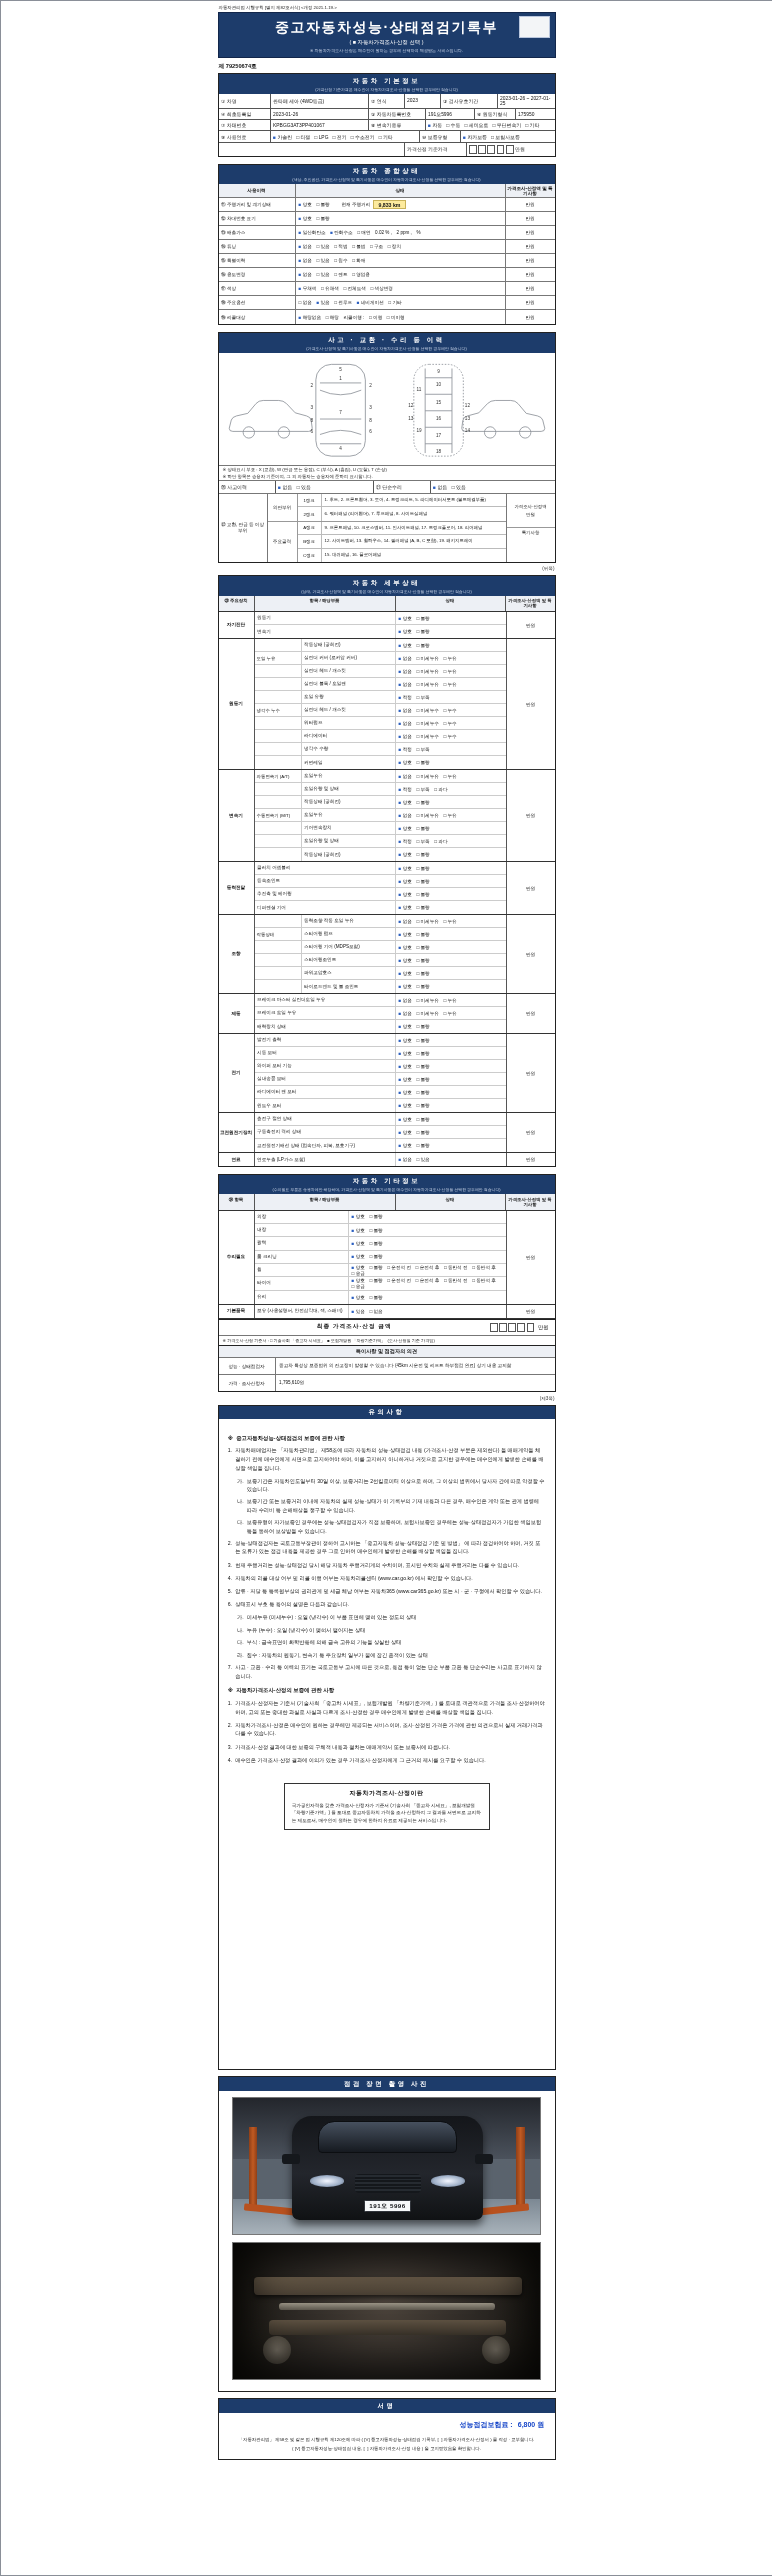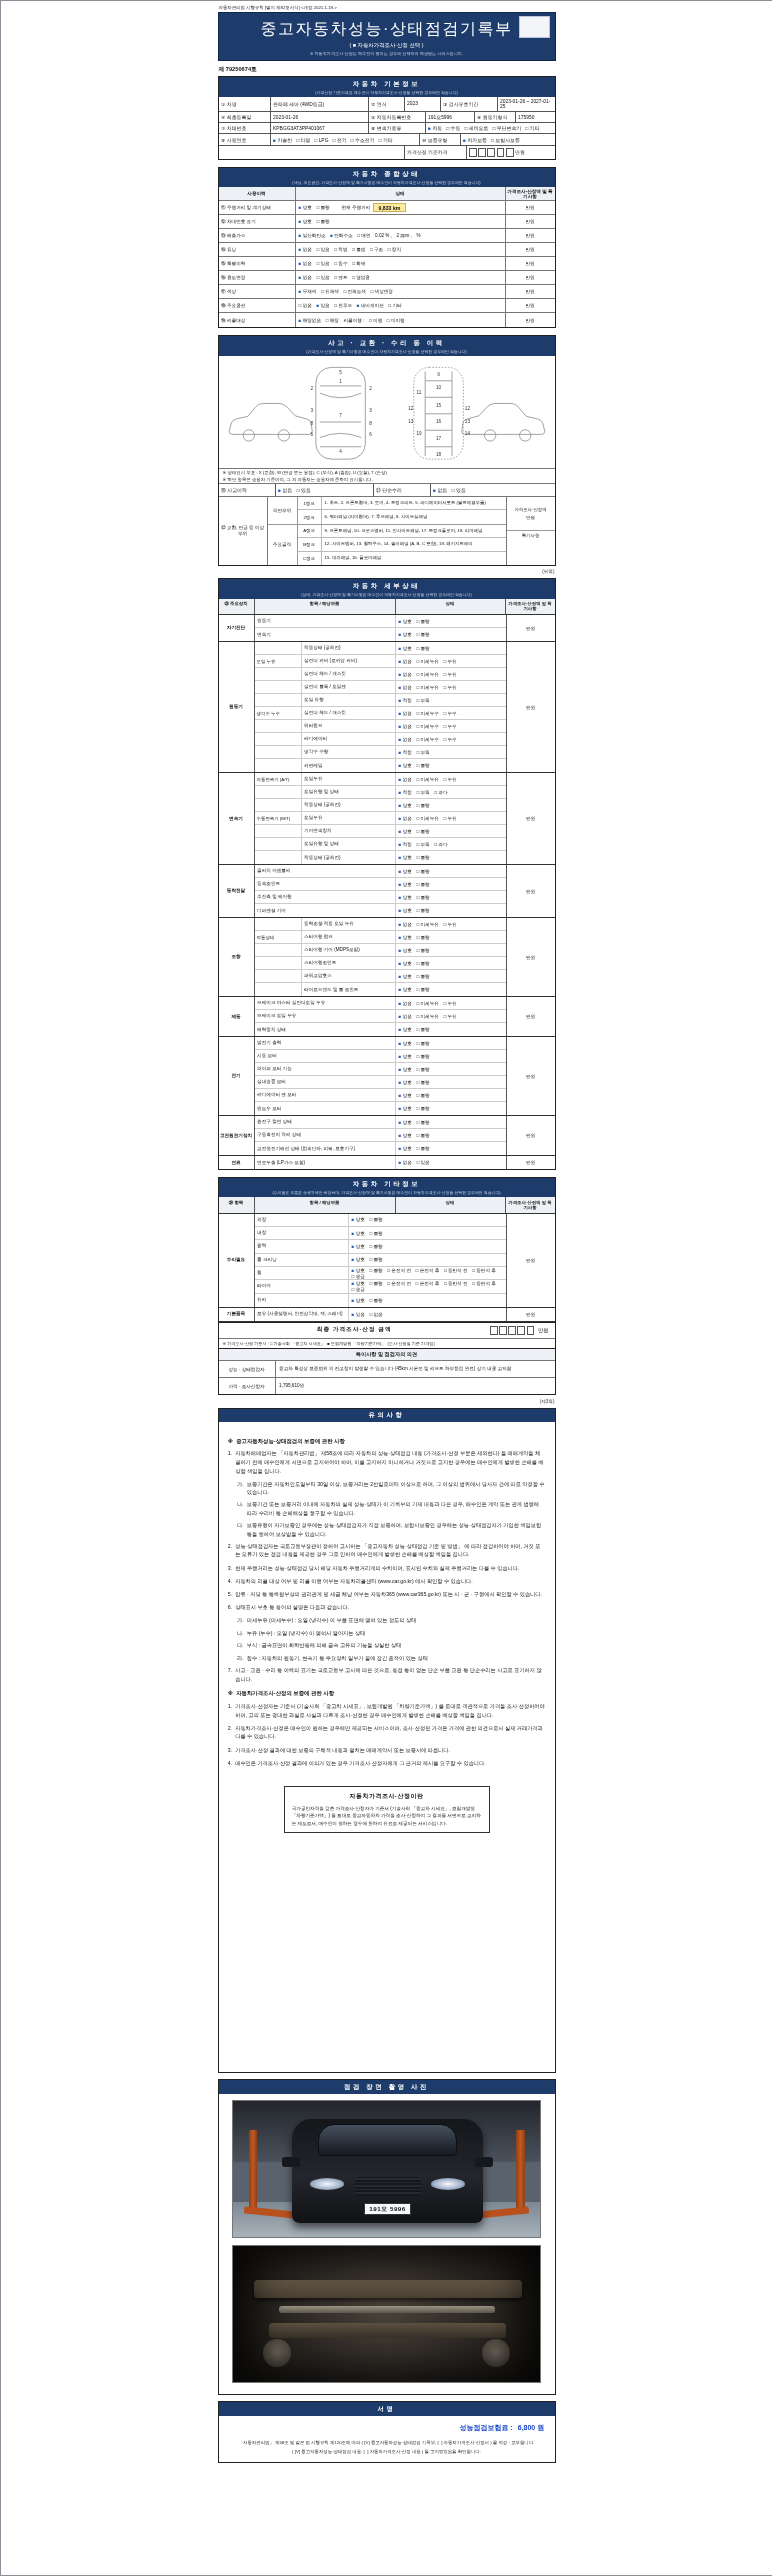--- a/index.html
+++ b/index.html
@@ -1,21 +1,21 @@
 <!DOCTYPE html>
 <html style="font-size:8.2px"><head>
 <meta charset="utf-8">
 <style>
 *{box-sizing:border-box;margin:0;padding:0}
 body{width:773px;background:#fff;font-family:"Liberation Sans","DejaVu Sans",sans-serif;color:#111}
 .canvas{width:773px;height:2576px;border:0.5px solid #8a8f98;padding-top:3.1px;overflow:hidden;background:#fff}
 .page{width:338px;margin:0 auto}
 .formref{font-size:4.4px;color:#222;margin:1px 0 1.5px 1px}
 .mainbar{position:relative;background:#1d3c6b;color:#fff;text-align:center;padding:6.2px 0 4.6px;border:0.5px solid #12264a}
-.mtitle{font-size:16px;font-weight:400;letter-spacing:1.5px}
+.mtitle{font-size:14px;font-weight:700;letter-spacing:1.5px}
 .msub{font-size:5.4px;margin-top:2.6px}
 .mnote{font-size:4.1px;color:#c9d4e8;margin-top:1.5px}
 .cornerbox{position:absolute;top:3.6px;right:4.1px;width:31px;height:21.6px;border:0.5px solid #b9c6dd;background:rgba(255,255,255,.95)}
 .docno{font-size:5.7px;font-weight:700;margin:4.1px 0 2.6px 1px}
 .box{border:0.8px solid #222;margin-bottom:6.7px;background:#fff}
 .secbar{background:#1d3c6b;color:#fff;text-align:center;padding:2.6px 1px 2.1px}
 .sectitle{font-size:6.4px;font-weight:700;letter-spacing:2.6px}
 .secnote{font-size:3.9px;color:#ccd7ea;margin-top:1px}
 .bt{display:inline-block}
 .ck::first-letter{color:#2b5fc0}

